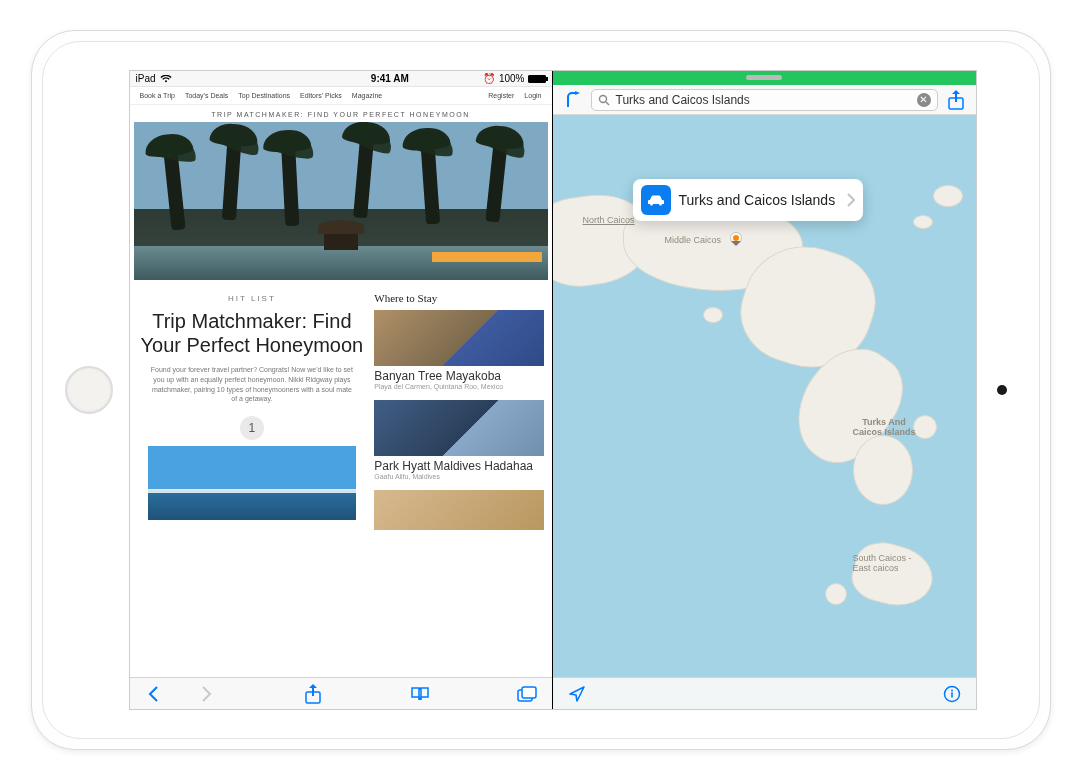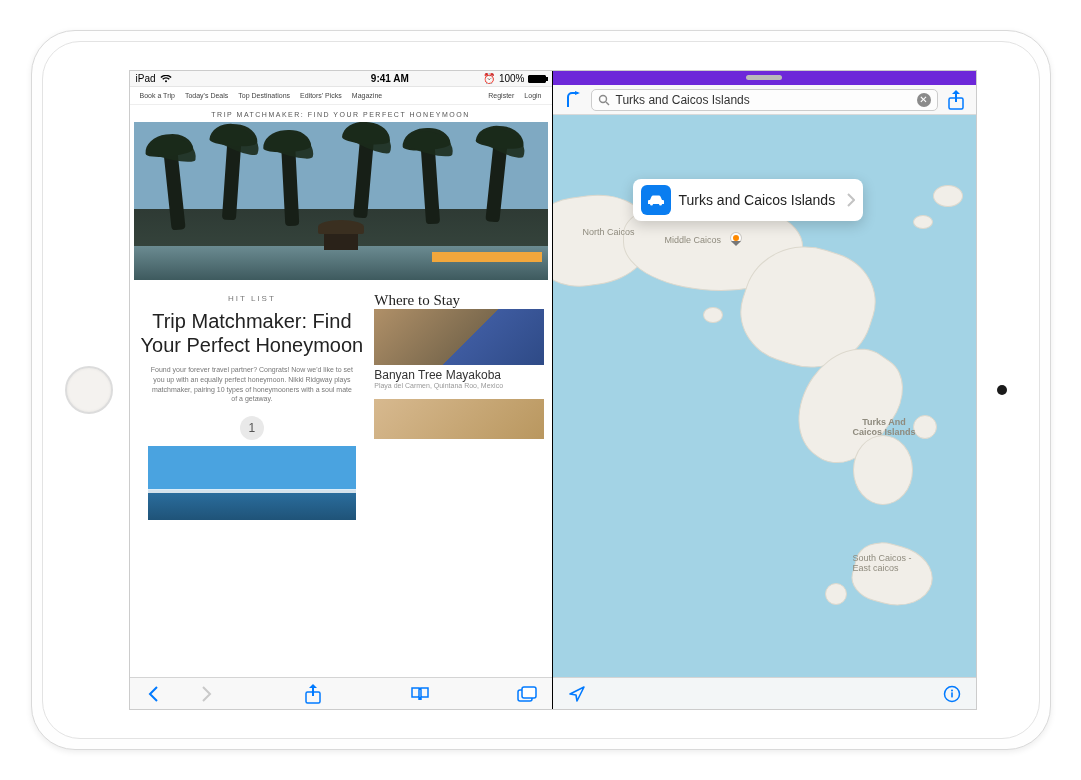--- a/index.html
+++ b/index.html
@@ -21,21 +21,21 @@
   }
   .camera {
     position: absolute; right: 32px; top: 50%; transform: translateY(-50%);
     width: 10px; height: 10px; border-radius: 50%; background: #1a1a1a;
   }
   .screen {
     position: absolute; left: 86px; right: 62px; top: 28px; bottom: 28px;
     background: #fff; border: 1px solid #ccc; display: flex;
   }
   .pane-left { flex: 1 1 50%; display: flex; flex-direction: column; border-right: 1px solid #000; background: #fff; }
-  .pane-right { flex: 1 1 50%; display: flex; flex-direction: column; background: #6d28d9; position: relative; overflow: hidden; }
+  .pane-right { flex: 1 1 50%; display: flex; flex-direction: column; background: #22c55e; position: relative; overflow: hidden; }
 
   
   .status-bar { height: 16px; display: flex; align-items: center; font-size: 10px; padding: 0 6px; color: #000; background: #f7f7f7; border-bottom: 1px solid #e5e5e5; }
   .status-left { flex: 1; display: flex; align-items: center; gap: 4px; }
   .status-center { flex: 1; text-align: right; font-weight: 600; }
   .status-right { flex: 1; display: flex; align-items: center; justify-content: flex-end; gap: 3px; }
   .battery-shell { display:inline-block; width: 18px; height: 8px; border: 1px solid #000; border-radius: 1px; position: relative; }
   .battery-shell::after { content:""; position:absolute; right:-3px; top:1px; width:2px; height:4px; background:#000; }
   .battery-fill { display:block; height:100%; background:#000; }
   .wifi { font-size: 10px; }
@@ -70,21 +70,21 @@
   .article-row { flex:1; display:flex; overflow:hidden; }
   .article-main { flex: 0 0 58%; padding: 14px 10px 0 10px; text-align:center; font-family: Georgia, 'Times New Roman', serif; }
   .kicker { font-size:8px; letter-spacing:2px; color:#777; margin-bottom:6px; }
   .headline { font-size:20px; line-height:1.2; color:#222; margin-bottom:8px; font-weight:400; }
   .dek { font-size:7px; line-height:1.4; color:#777; padding: 0 10px 8px; }
   .numcircle { width:24px; height:24px; border-radius:50%; background:#e9e9e9; color:#555; font-size:12px; display:flex; align-items:center; justify-content:center; margin: 4px auto 6px; font-family:-apple-system,Helvetica,Arial,sans-serif; }
   .subhead { font-size:14px; line-height:1.3; color:#222; margin-bottom:6px; }
   .thumb-wide { height:74px; margin:0 8px; background: linear-gradient(#4aa3e0 0%,#4aa3e0 60%,#2b6fa0 60%,#1f5378 100%); position:relative; }
   .thumb-wide::after{ content:""; position:absolute; left:0; right:0; top:58%; height:4px; background:#fff; opacity:.8;}
   .article-side { flex:1; padding: 12px 8px 0 0; }
-  .sidehead { font-family: Georgia, serif; font-size:15px; color:#222; }
+  .sidehead { font-family: Georgia, serif; font-size:11px; color:#222; margin-bottom:6px; }
   .card { margin-bottom:10px; }
   .card-img { height:56px; background: linear-gradient(135deg,#b09068,#7c6a4e 55%,#3e5ba0 55%,#2e4a86); }
   .card-img.b { background: linear-gradient(135deg,#405e85,#2b3f5b 55%,#89a8c9 55%,#6f8fae); }
   .card-img.c { height:40px; background: linear-gradient(135deg,#d7b98f,#b9975f); }
   .card-title { font-size:12px; color:#333; margin-top:3px; }
   .card-sub  { font-size:7px; color:#999; }
 
   .safari-tabbar { height: 32px; border-top:1px solid #d4d4d4; background:#f8f8f8; display:flex; align-items:center; justify-content:space-between; padding:0 12px; }
   .safari-tabbar .group { display:flex; gap:28px; }
   .disabled { color:#c9c9c9 !important; }
@@ -175,20 +175,25 @@
               <div class="thumb-wide"></div>
             </div>
             <div class="article-side">
               <div class="sidehead">Where to Stay</div>
               <div class="card">
                 <div class="card-img"></div>
                 <div class="card-title">Banyan Tree Mayakoba</div>
                 <div class="card-sub">Playa del Carmen, Quintana Roo, Mexico</div>
               </div>
               <div class="card">
+                <div class="card-img b"></div>
+                <div class="card-title">Park Hyatt Maldives Hadahaa</div>
+                <div class="card-sub">Gaafu Alifu, Maldives</div>
+              </div>
+              <div class="card">
                 <div class="card-img c"></div>
               </div>
             </div>
           </div>
         </div>
 
         <div class="safari-tabbar">
           <div class="group">
             <span class="icon-btn">
               <svg width="14" height="18" viewBox="0 0 14 18">
@@ -256,21 +261,21 @@
           <div class="island" style="left:190px; top:132px; width:130px; height:120px; border-radius:50% 40% 50% 40%; transform:rotate(18deg);"></div>
           <div class="island" style="left:250px; top:230px; width:90px; height:120px; border-radius:55% 45% 50% 60%; transform:rotate(35deg);"></div>
           <div class="island" style="left:300px; top:320px; width:60px; height:70px; border-radius:50%;"></div>
           <div class="island round" style="left:360px; top:300px; width:24px; height:24px;"></div>
           <div class="island round" style="left:360px; top:100px; width:20px; height:14px;"></div>
           <div class="island round" style="left:380px; top:70px;  width:30px; height:22px;"></div>
           <div class="island" style="left:300px; top:430px; width:80px; height:60px; border-radius:45% 55% 60% 40%; transform:rotate(15deg);"></div>
           <div class="island round" style="left:272px; top:468px; width:22px; height:22px;"></div>
           <div class="island round" style="left:150px; top:192px; width:20px; height:16px;"></div>
 
-          <div class="island-label" style="left:30px;  top:112px;">North Caicos</div>
+          <div class="island-label" style="left:30px;  top:100px;text-decoration:underline;">North Caicos</div>
           <div class="island-label" style="left:112px; top:120px;">Middle Caicos</div>
           <div class="island-label" style="left:300px; top:302px; white-space:pre-line; text-align:center;font-weight:bold;">Turks And
 Caicos Islands</div>
           <div class="island-label" style="left:300px; top:438px; white-space:pre-line; ">South Caicos -
 East caicos</div>
 
           <div class="pin" style="left:178px; top:118px;"></div>
 
           <div class="callout" style="left:80px; top:64px;">
             <div class="badge">

